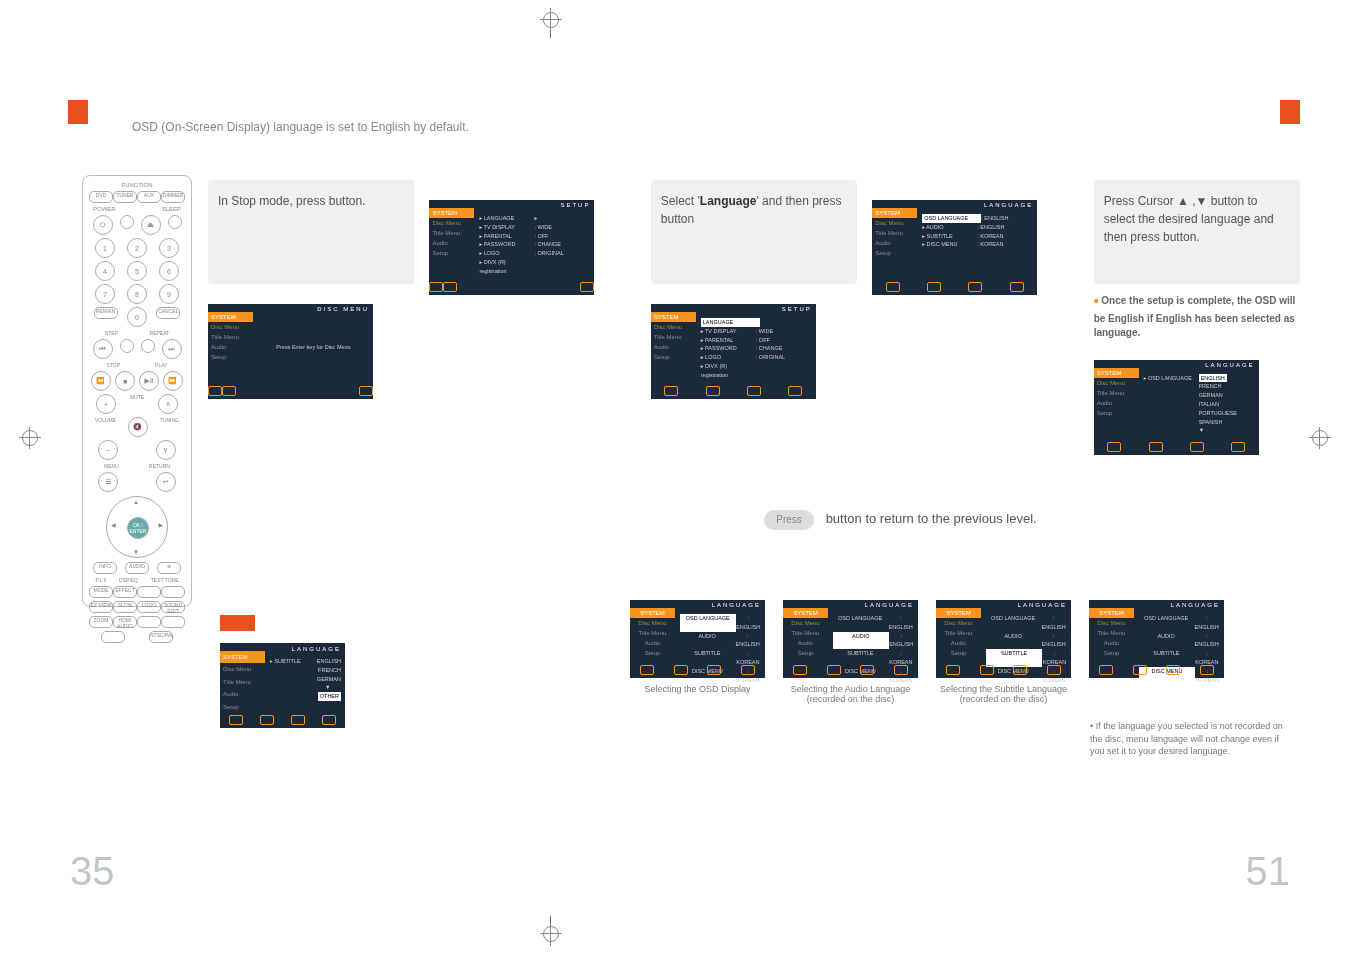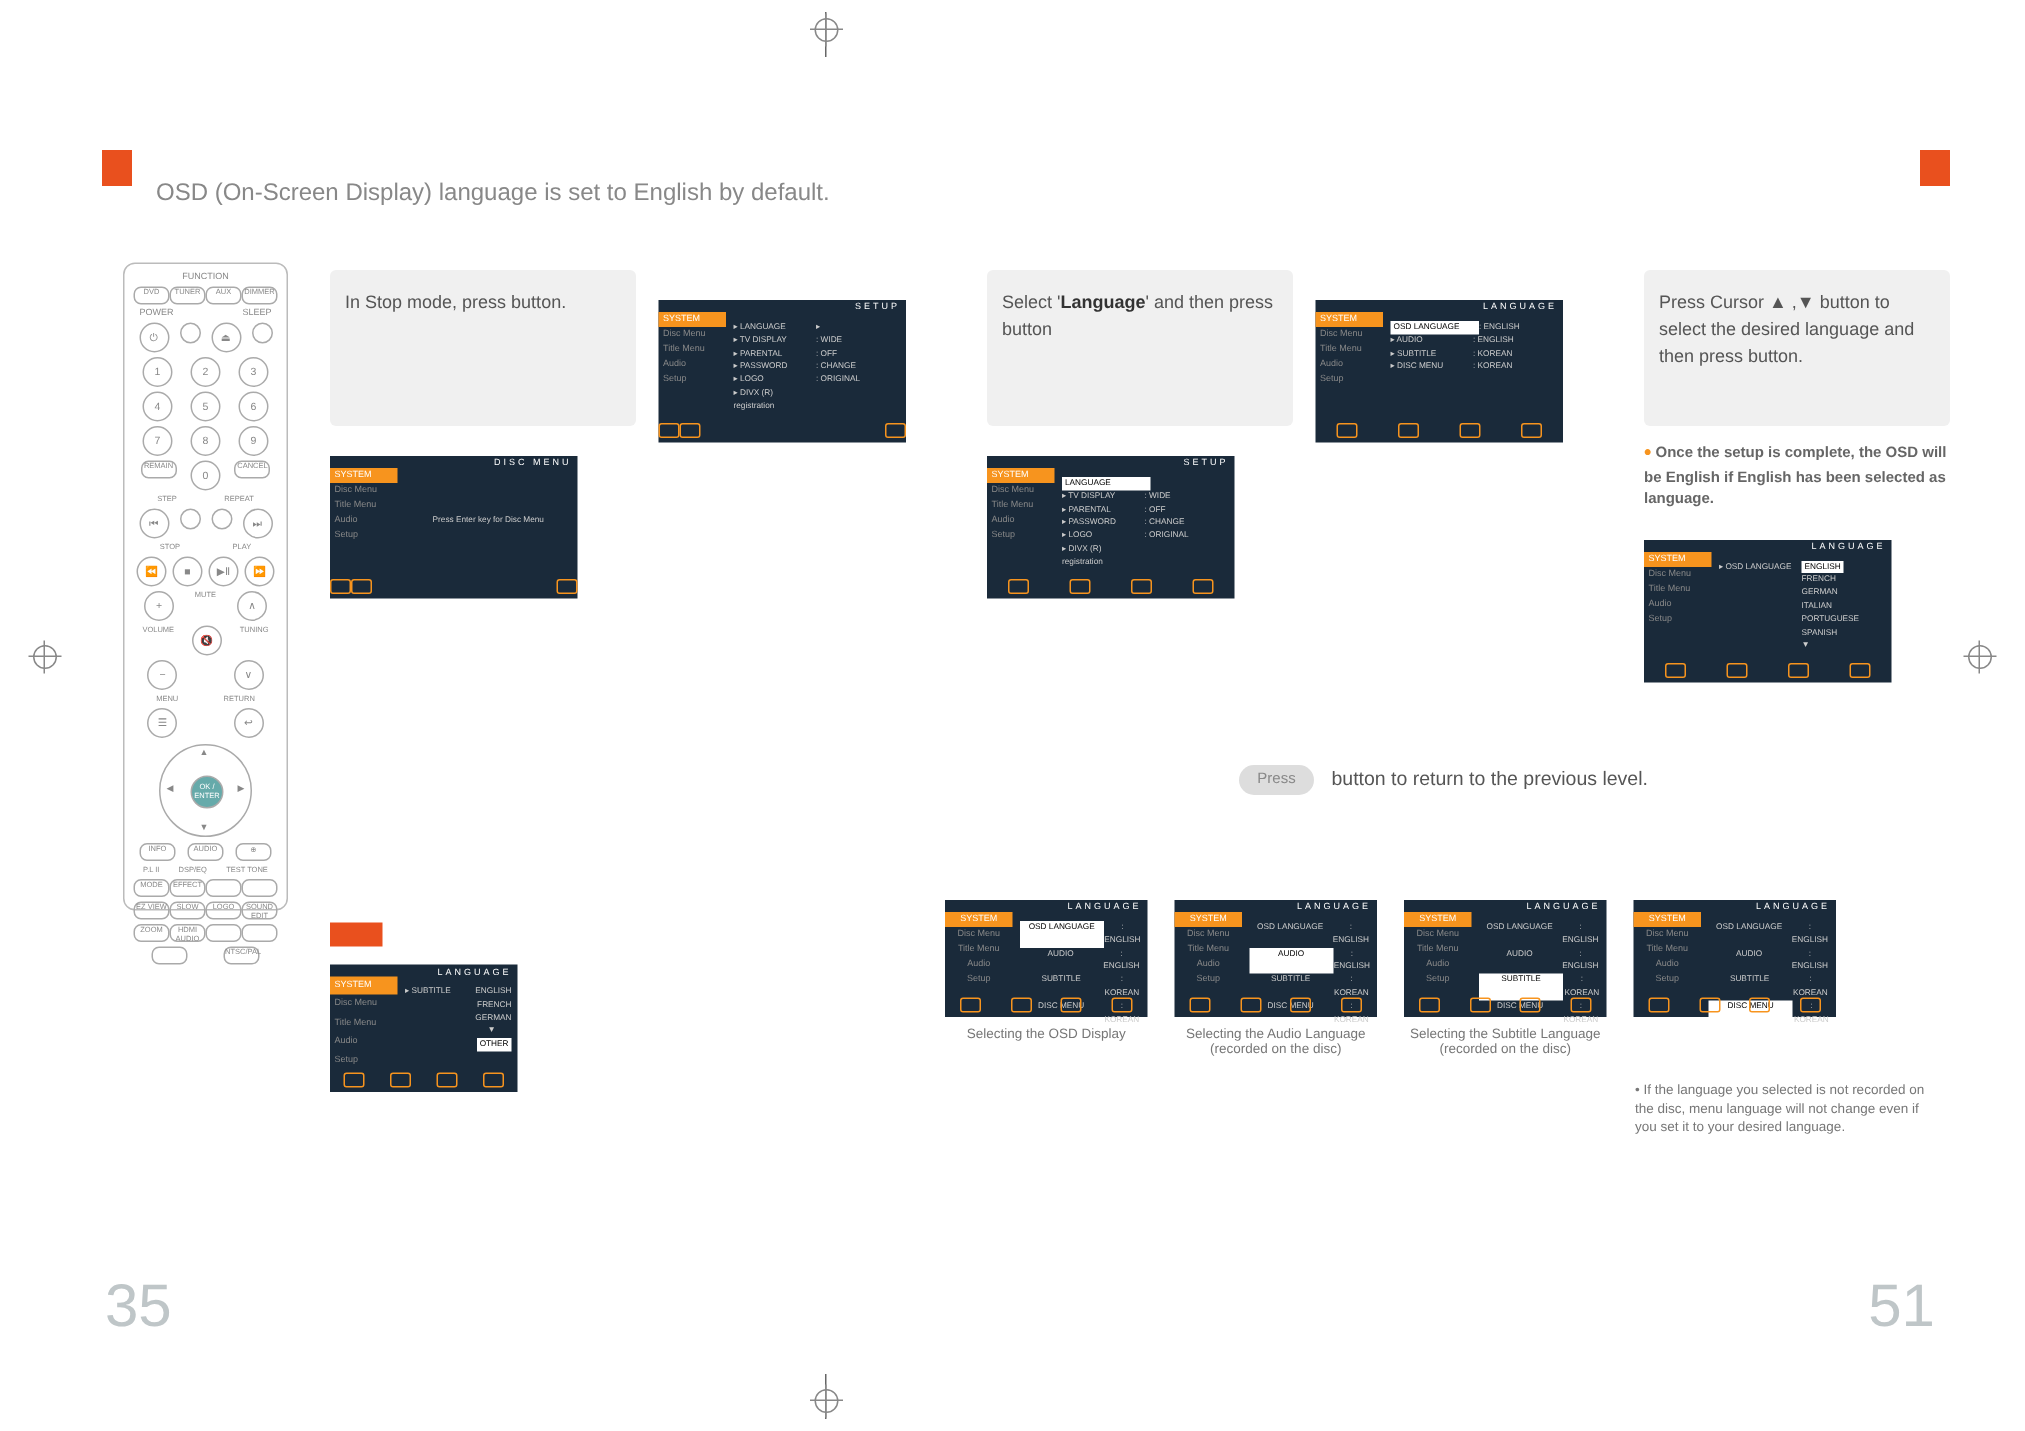--- a/index.html
+++ b/index.html
@@ -25,55 +25,55 @@
   .reg-right { top:430px; right:22px; }
 
   .orange-tab { position:absolute; width:20px; height:24px; background:#e9501e; }
   .ot-left { top:100px; left:68px; }
   .ot-right { top:100px; right:50px; }
 
   .page-num { position:absolute; font-size:40px; color:#bfc6c8; font-weight:300; }
   .pn-left { left:70px; bottom:60px; }
   .pn-right { right:60px; bottom:60px; }
 
-  .intro { position:absolute; top:120px; left:104px; font-size:16px; color:#888; }
+  .intro { position:absolute; top:120px; left:132px; font-size:12px; color:#888; }
 
   .remote {
     position:absolute; top:175px; left:82px; width:108px; height:430px;
     border:1px solid #bbb; border-radius:8px; background:#fff;
   }
   .remote-inner { padding:6px; font-size:6px; color:#888; text-align:center; }
   .rb-row { display:flex; justify-content:space-around; margin:3px 0; }
   .rb { width:18px; height:18px; border:1px solid #aaa; border-radius:50%; display:flex; align-items:center; justify-content:center; font-size:7px; color:#888; }
   .rb-small { width:12px; height:12px; }
   .rb-pill { width:22px; height:10px; border:1px solid #aaa; border-radius:5px; font-size:5px; }
   .nav-circle { width:60px; height:60px; border:1px solid #aaa; border-radius:50%; margin:4px auto; position:relative; }
   .nav-circle .center { position:absolute; top:20px; left:20px; width:20px; height:20px; border:1px solid #aaa; border-radius:50%; background:#6aa; font-size:5px; display:flex; align-items:center; justify-content:center; color:#fff; }
 
-  .steps-row { position:absolute; top:180px; left:220px; right:50px; display:flex; gap:15px; }
+  .steps-row { position:absolute; top:180px; left:208px; right:50px; display:flex; gap:15px; }
   .step { flex:1; }
   .step-text { background:#f0f0f0; border-radius:4px; padding:12px 10px; font-size:12px; color:#555; line-height:1.5; min-height:80px; }
   .step-text b { color:#333; }
   .step-img { margin-top:20px; }
   .osd-box { width:165px; height:95px; background:#1a2a3a; position:relative; font-size:6px; color:#ccc; }
   .osd-sidebar { position:absolute; left:0; top:8px; bottom:8px; width:45px; }
   .osd-tab { padding:2px 3px; color:#888; }
   .osd-tab.active { background:#f7941e; color:#fff; }
   .osd-header { position:absolute; top:2px; right:4px; font-size:6px; letter-spacing:2px; color:#fff; }
   .osd-body { position:absolute; left:50px; top:14px; right:4px; font-size:5.5px; line-height:1.6; }
   .osd-body .row { display:flex; }
   .osd-body .row span:first-child { width:55px; }
   .osd-body .sel { background:#fff; color:#000; padding:0 2px; }
   .osd-icons { position:absolute; bottom:3px; left:0; right:0; display:flex; justify-content:space-around; font-size:7px; }
   .osd-icons span { width:12px; height:8px; border:1px solid #f7941e; border-radius:2px; }
 
   .note-box { font-size:10px; color:#666; margin-top:8px; line-height:1.4;font-weight:bold; }
   .note-box .bullet { color:#f7941e; font-size:14px; vertical-align:middle; }
 
-  .return-exit { position:absolute; top:510px; left:826px; font-size:13px; color:#555; }
+  .return-exit { position:absolute; top:510px; left:764px; font-size:13px; color:#555; }
   .pill-btn { display:inline-block; width:50px; height:20px; border-radius:10px; background:#ddd; vertical-align:middle; text-align:center; font-size:10px; line-height:20px; color:#888; margin-right:8px; }
 
   .bottom-left { position:absolute; top:615px; left:220px; width:420px; font-size:10px; color:#666; line-height:1.4; }
   .orange-box { width:35px; height:16px; background:#e9501e; display:inline-block; vertical-align:middle; margin-bottom:4px; }
   .small-osd { width:125px; height:85px; margin-top:8px; }
 
   .bottom-right { position:absolute; top:600px; left:630px; display:flex; gap:18px; }
   .br-col { width:135px; text-align:center; font-size:9px; color:#777; }
   .br-col .osd-box { width:135px; height:78px; margin-bottom:6px; }
 

